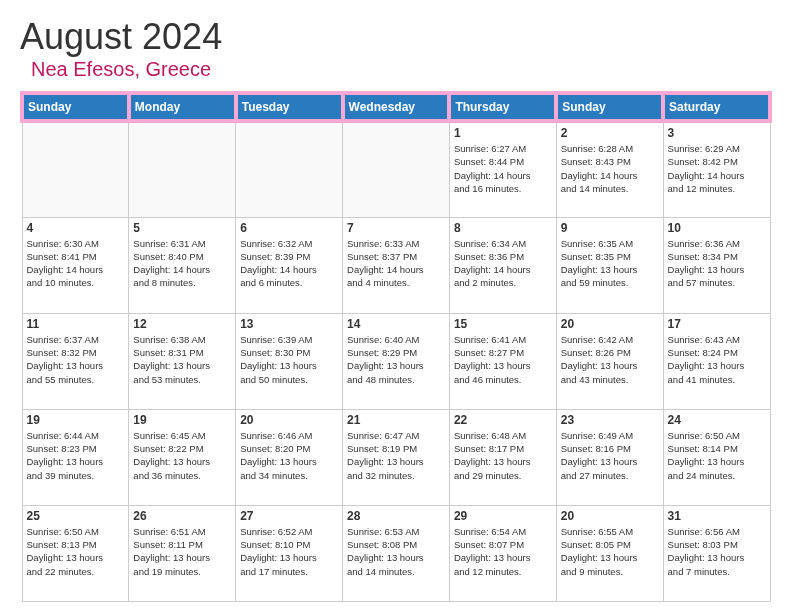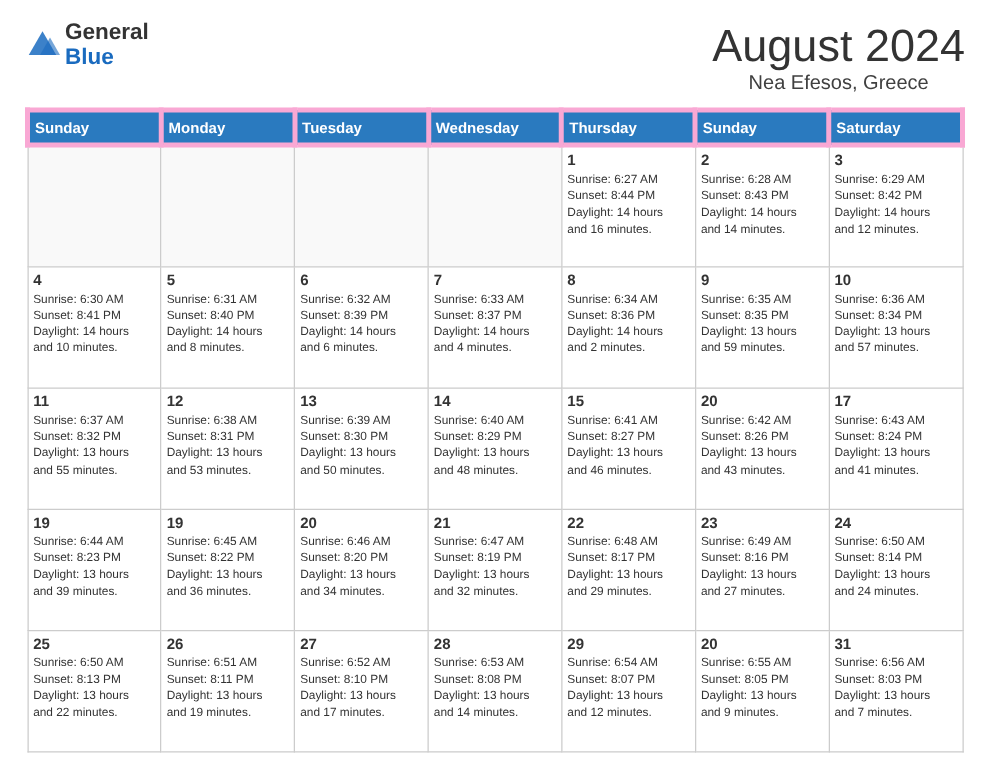--- a/index.html
+++ b/index.html
@@ -49,22 +49,22 @@
     }
     .title-block {
       text-align: center;
     }
     .month-title {
       font-size: 36px;
       color: #333;
       font-weight: normal;
     }
     .subtitle {
-      font-size: 16px;
-      color: #404040;
+      font-size: 20px;
+      color: #be185d;
     }
     .calendar {
       flex: 1;
       display: flex;
       flex-direction: column;
     }
     table {
       width: 100%;
       border-collapse: collapse;
       flex: 1;
@@ -104,30 +104,20 @@
       font-size: 9.5px;
       line-height: 1.4;
       color: #333;
     }
   </style>
 </head>
 <body>
 
 <div class="page">
   <div class="header">
-    <div class="logo">
-      <svg class="logo-icon" viewBox="0 0 28 28">
-        <polygon points="14,3 25,22 3,22" fill="#1a6bbf" opacity="0.85"></polygon>
-        <polygon points="20,8 28,22 12,22" fill="#1a6bbf" opacity="0.6"></polygon>
-      </svg>
-      <div class="logo-text">
-        <span class="logo-general">General</span>
-        <span class="logo-blue">Blue</span>
-      </div>
-    </div>
     <div class="title-block">
       <div class="month-title">August 2024</div>
       <div class="subtitle">Nea Efesos, Greece</div>
     </div>
   </div>
 
   <div class="calendar">
     <table>
       <thead>
         <tr>

